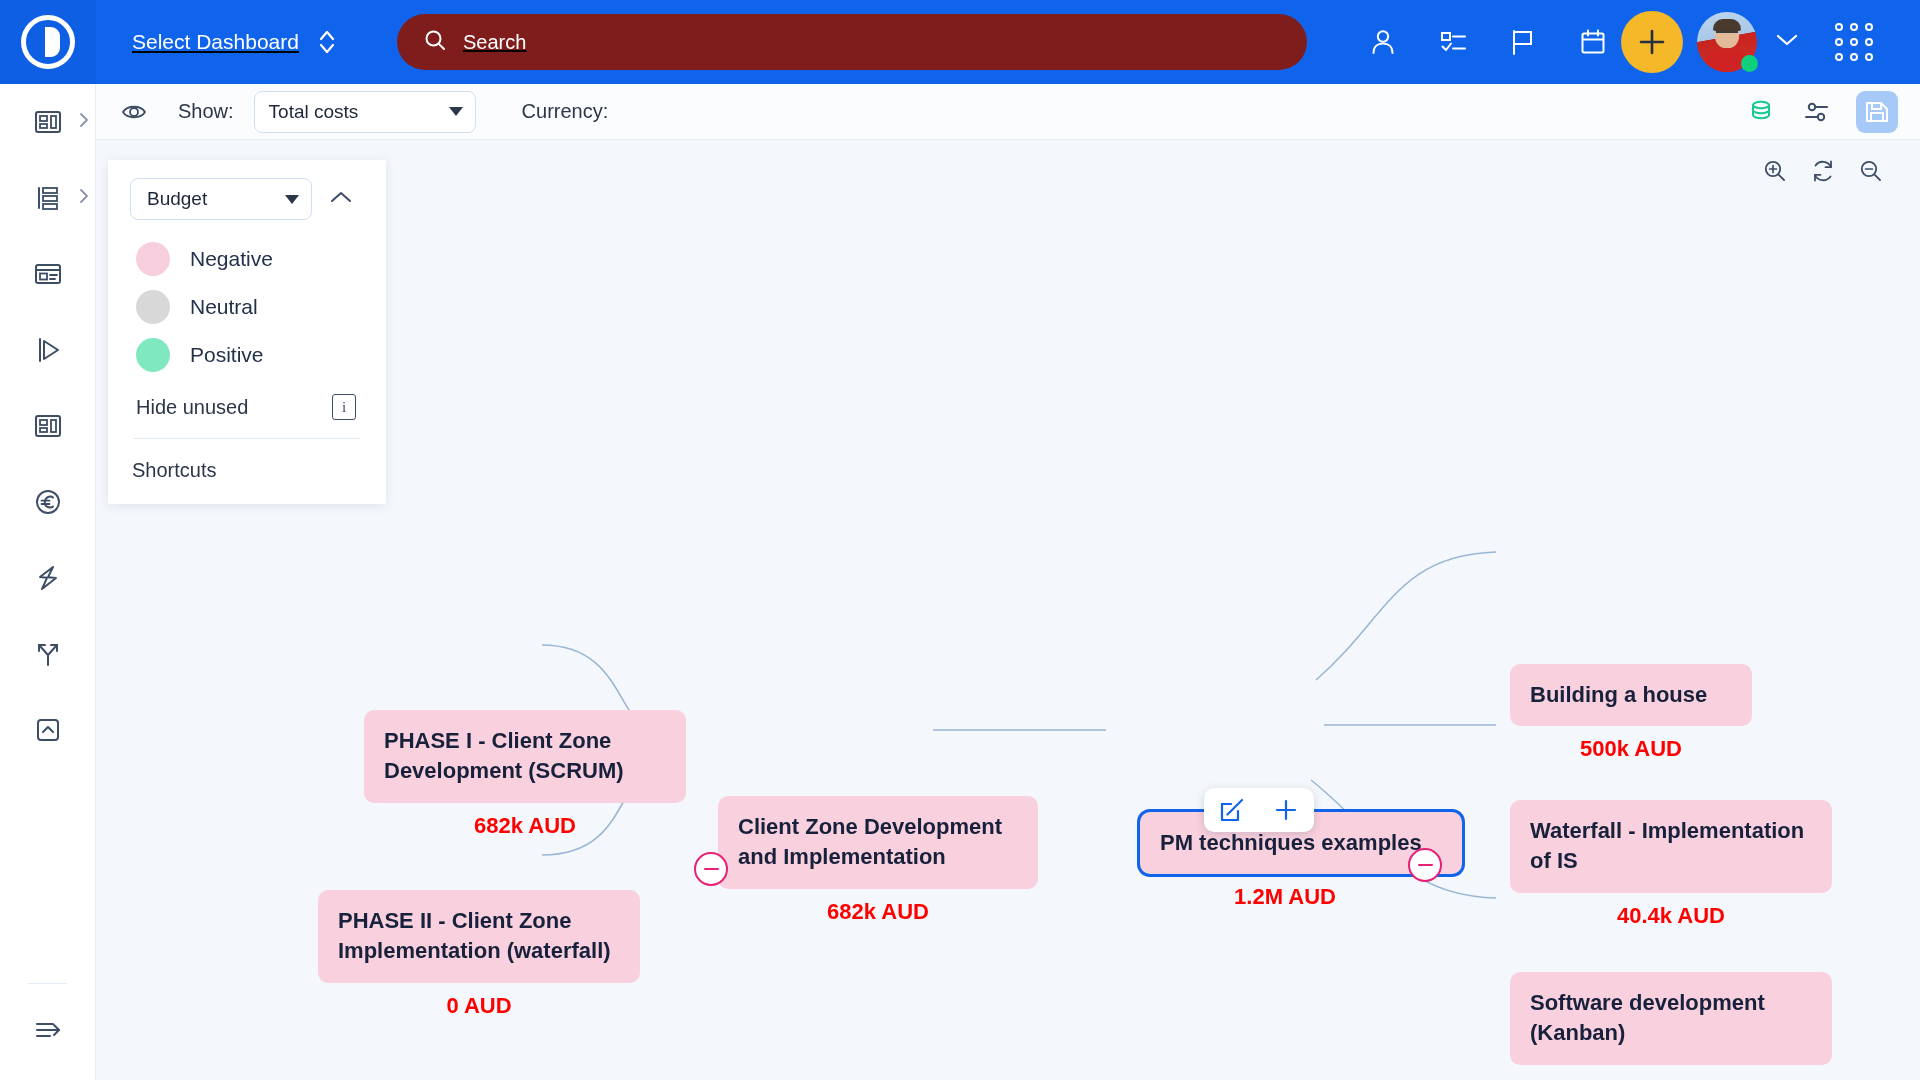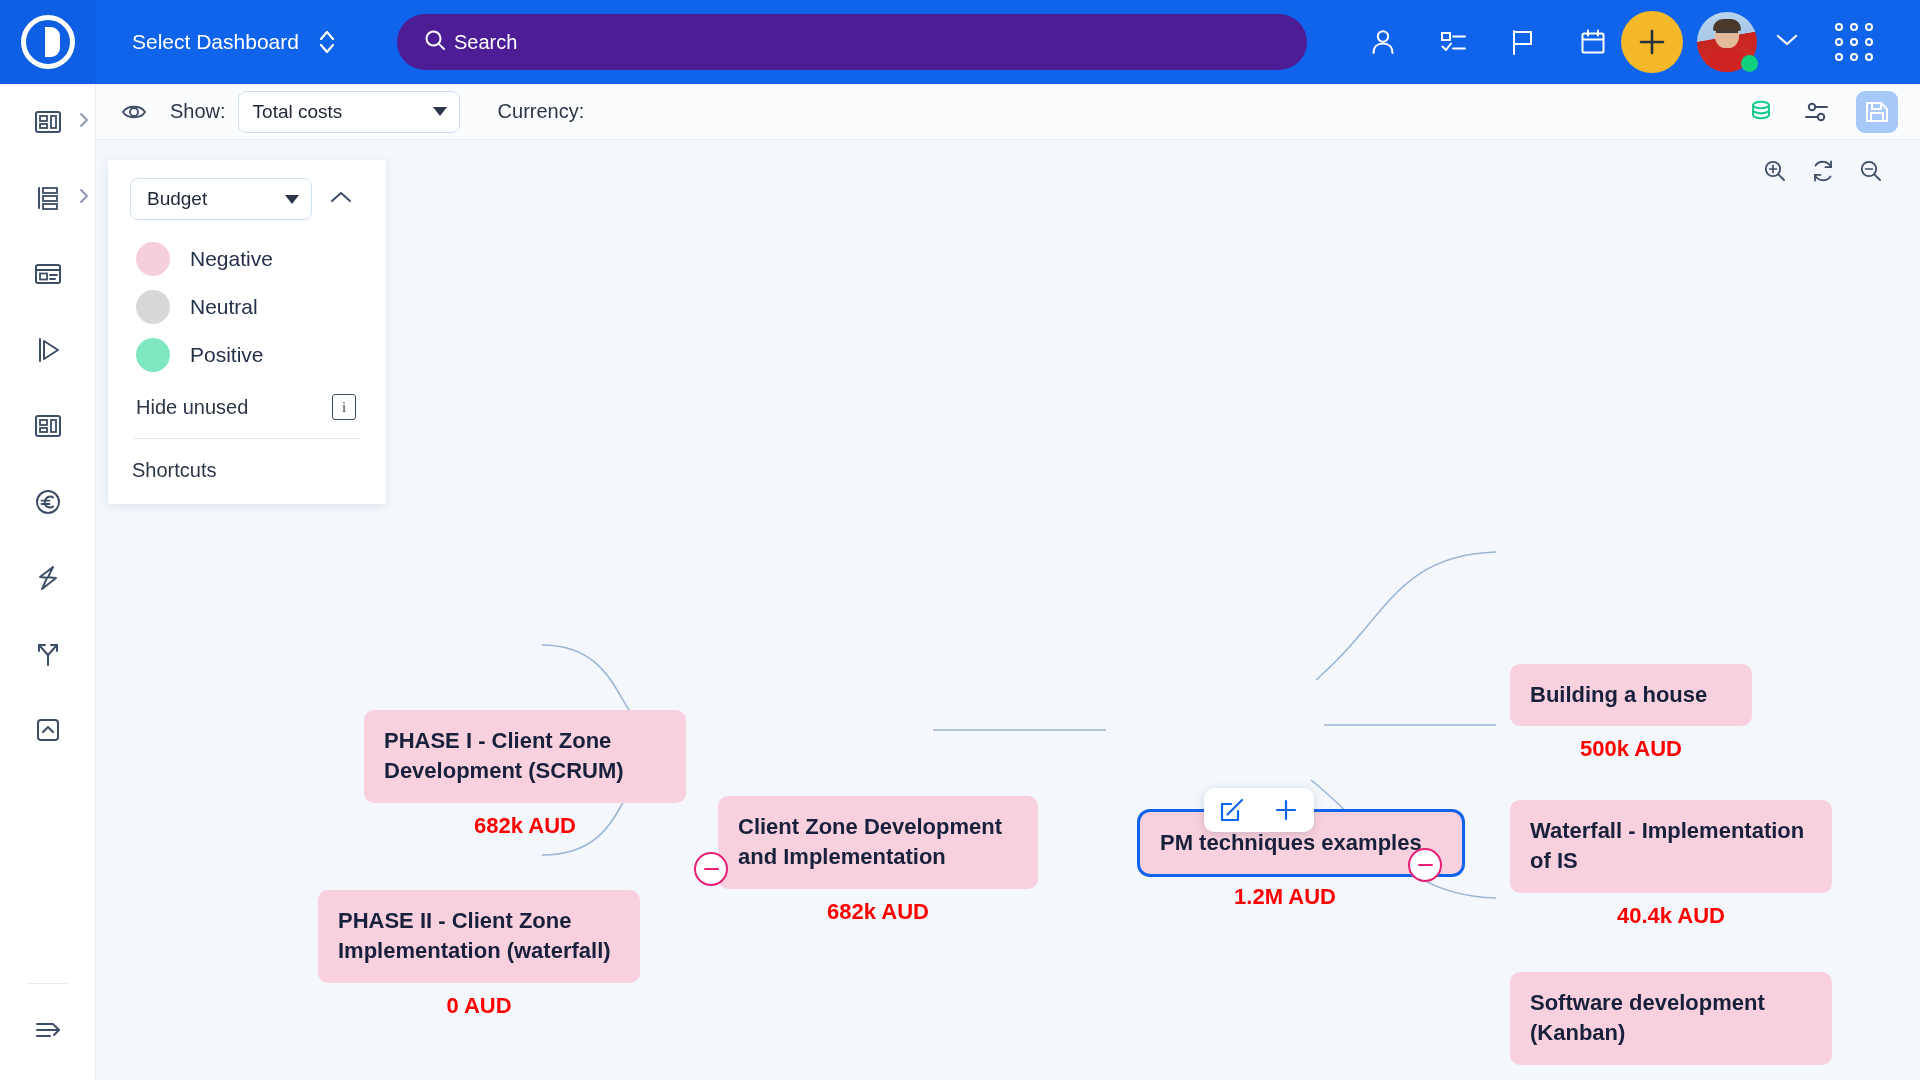--- a/index.html
+++ b/index.html
@@ -8,21 +8,21 @@
     overflow: hidden;
     font-family: "Liberation Sans", sans-serif;
     background: #f4f8fb;
   }
 
   
   .header {
     position: absolute; top: 0; left: 0;
     width: 1920px; height: 84px;
     background: #1064ec;
-    display: flex; align-items: center;
+    display: flex; align-items: center; text-decoration: underline;
   }
   .logo-wrap {
     width: 96px; height: 84px;
     display: flex; align-items: center; justify-content: center;
     background: #0e5fe3;
   }
   .logo-circle {
     width: 54px; height: 54px; border-radius: 50%;
     border: 5px solid #ffffff;
     position: relative;
@@ -36,24 +36,24 @@
   }
   .dash-select {
     display: flex; align-items: center; gap: 18px;
     margin-left: 36px; cursor: pointer;
   }
   .dash-select .lbl { color: #ffffff; font-size: 21px; }
   .sel-arrows { display: flex; flex-direction: column; gap: 3px; }
   .search-box {
     margin-left: 60px;
     width: 910px; height: 56px;
-    background: #4c1d95;
+    background: #7f1d1d;
     border-radius: 28px;
     display: flex; align-items: center;
-    padding: 0 26px; gap: 7px;
+    padding: 0 26px; gap: 16px;
   }
   .search-box .ph { color: #ffffff; font-size: 20px; }
   .hdr-icons {
     display: flex; align-items: center; gap: 30px;
     margin-left: 56px;
   }
   .hdr-ico { width: 40px; height: 40px; display:flex; align-items:center; justify-content:center; cursor:pointer; }
   .plus-btn {
     width: 62px; height: 62px; border-radius: 50%;
     background: #f5b828;
@@ -124,21 +124,21 @@
     cursor: pointer;
   }
 
   
   .toolbar {
     position: absolute; left: 96px; top: 84px;
     width: 1824px; height: 56px;
     background: #fbfcfe;
     border-bottom: 1px solid #e5ecf4;
     display: flex; align-items: center;
-    padding-left: 24px; gap: 0;
+    padding-left: 24px; gap: 8px;
   }
   .tb-eye { margin-right: 22px; display: flex; align-items: center; }
   .tb-label { font-size: 20px; color: #2b3648; margin-right: 12px; }
   .sel-ctl {
     height: 42px; border: 1px solid #cfe0f2; border-radius: 8px;
     background: #ffffff;
     display: flex; align-items: center; justify-content: space-between;
     padding: 0 12px 0 14px; font-size: 19px; color: #1d2739;
     cursor: pointer;
   }

